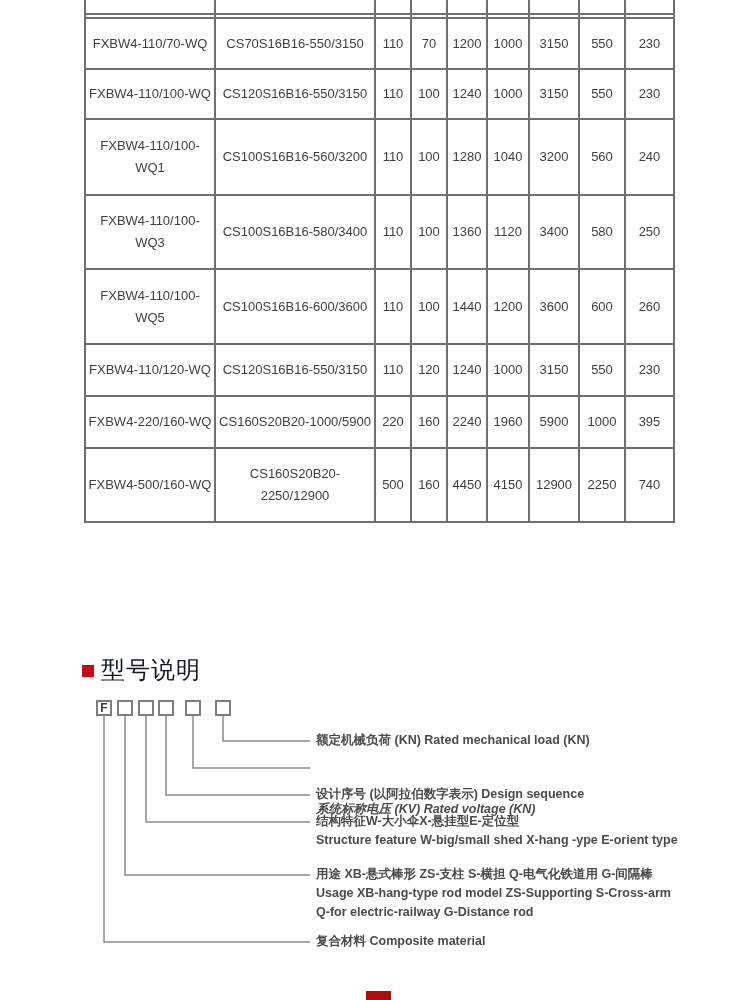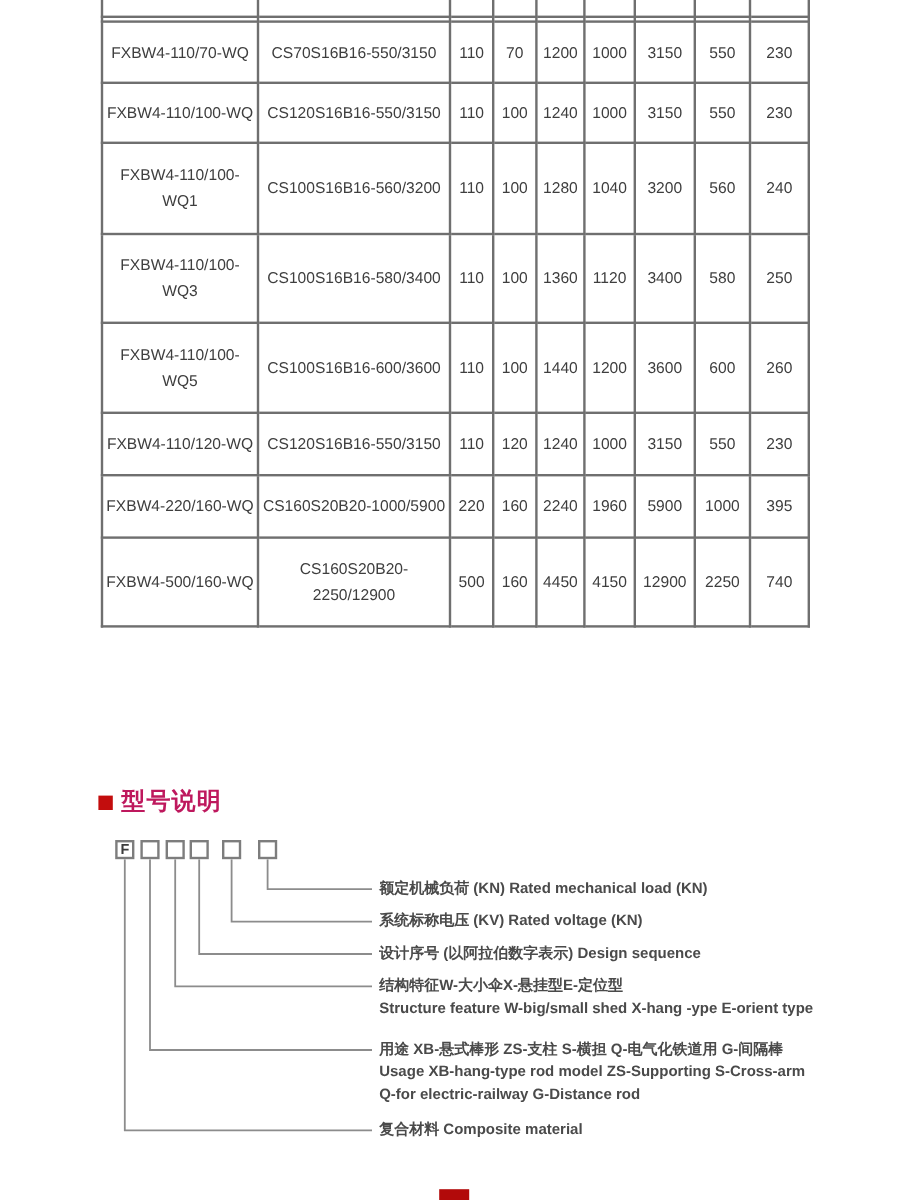--- a/index.html
+++ b/index.html
@@ -41,23 +41,23 @@
     display: flex; align-items: center; gap: 7px;
   }
   .section-heading .bullet {
     width: 12px; height: 12px;
     background: #c30d0d;
     flex: 0 0 auto;
     margin-top: 2px;
   }
   .section-heading h2 {
     margin: 0;
-    font-size: 20px;
-    font-weight: bold;
-    color: #be185d;
+    font-size: 24px;
+    font-weight: normal;
+    color: #0f172a;
     letter-spacing: 1px;
   }
 
   
   .model-key { position: absolute; left: 0; top: 0; width: 750px; height: 1000px; pointer-events: none; }
   .code-box {
     position: absolute;
     width: 12px; height: 12px;
     border: 2px solid #7d7d7d;
     background: #ffffff;
@@ -240,21 +240,21 @@
     <div id="code-boxes">
         <div class="code-box" style="left: 96px; top: 700px;">F</div>
         <div class="code-box" style="left: 117px; top: 700px;"></div>
         <div class="code-box" style="left: 138px; top: 700px;"></div>
         <div class="code-box" style="left: 158px; top: 700px;"></div>
         <div class="code-box" style="left: 185px; top: 700px;"></div>
         <div class="code-box" style="left: 215px; top: 700px;"></div>
       </div>
     <div id="key-labels">
         <div class="key-label" style="top: 731px;">额定机械负荷 (KN) Rated mechanical load (KN)</div>
-        <div class="key-label" style="top: 758px;">系统标称电压 (KV) Rated voltage (KN)</div>
+        <div class="key-label" style="top: 800px; font-style: italic;">系统标称电压 (KV) Rated voltage (KN)</div>
         <div class="key-label" style="top: 785px;">设计序号 (以阿拉伯数字表示) Design sequence</div>
         <div class="key-label" style="top: 812px;">结构特征W-大小伞X-悬挂型E-定位型
 Structure feature W-big/small shed X-hang -ype E-orient type</div>
         <div class="key-label" style="top: 865px;">用途 XB-悬式棒形 ZS-支柱 S-横担 Q-电气化铁道用 G-间隔棒
 Usage XB-hang-type rod model  ZS-Supporting S-Cross-arm
 Q-for electric-railway G-Distance rod</div>
         <div class="key-label" style="top: 932px;">复合材料 Composite material</div>
       </div>
   </div>
 

